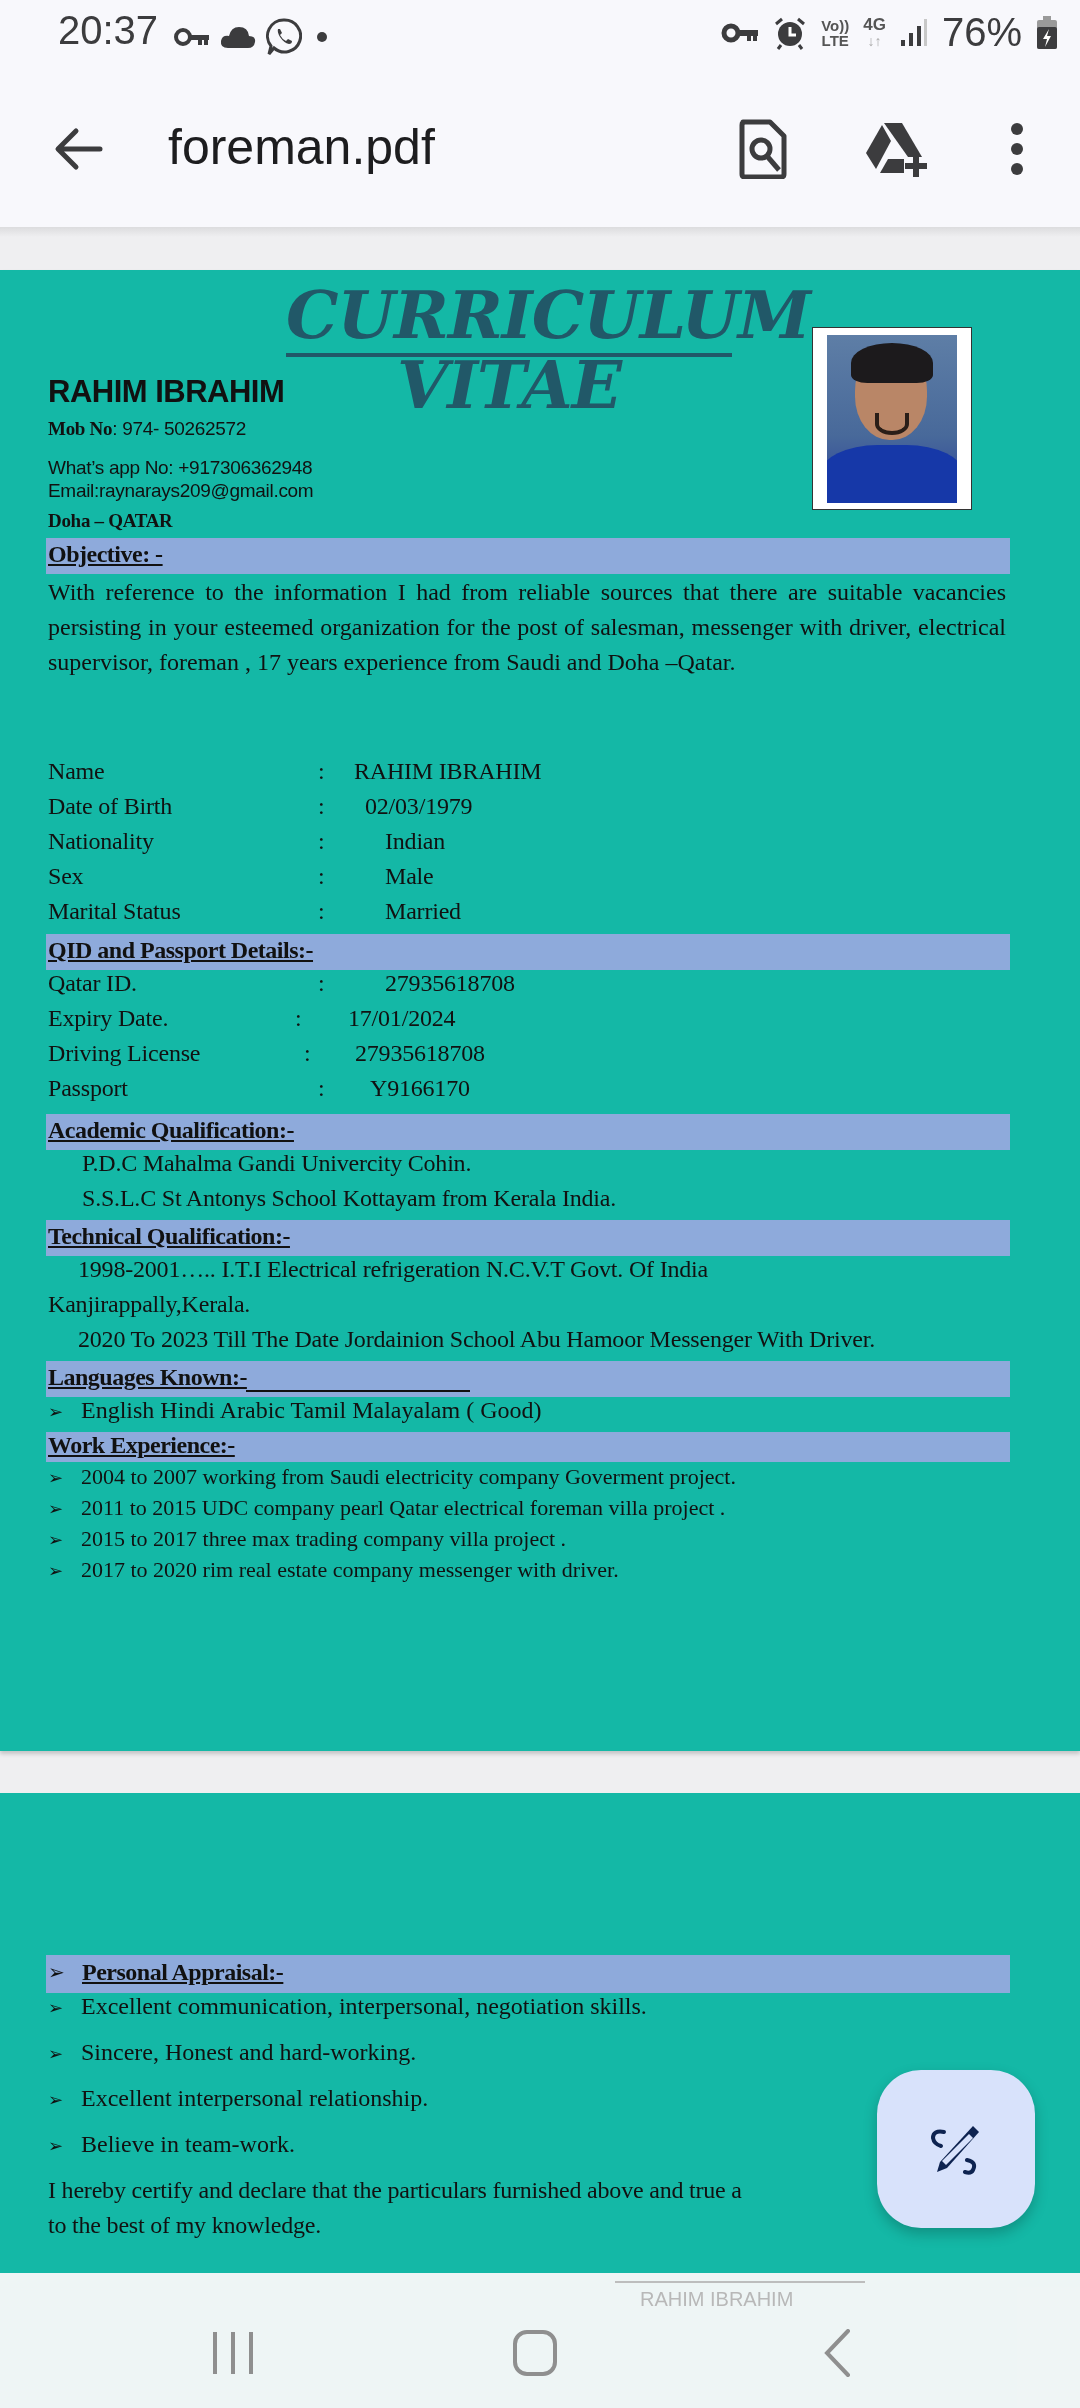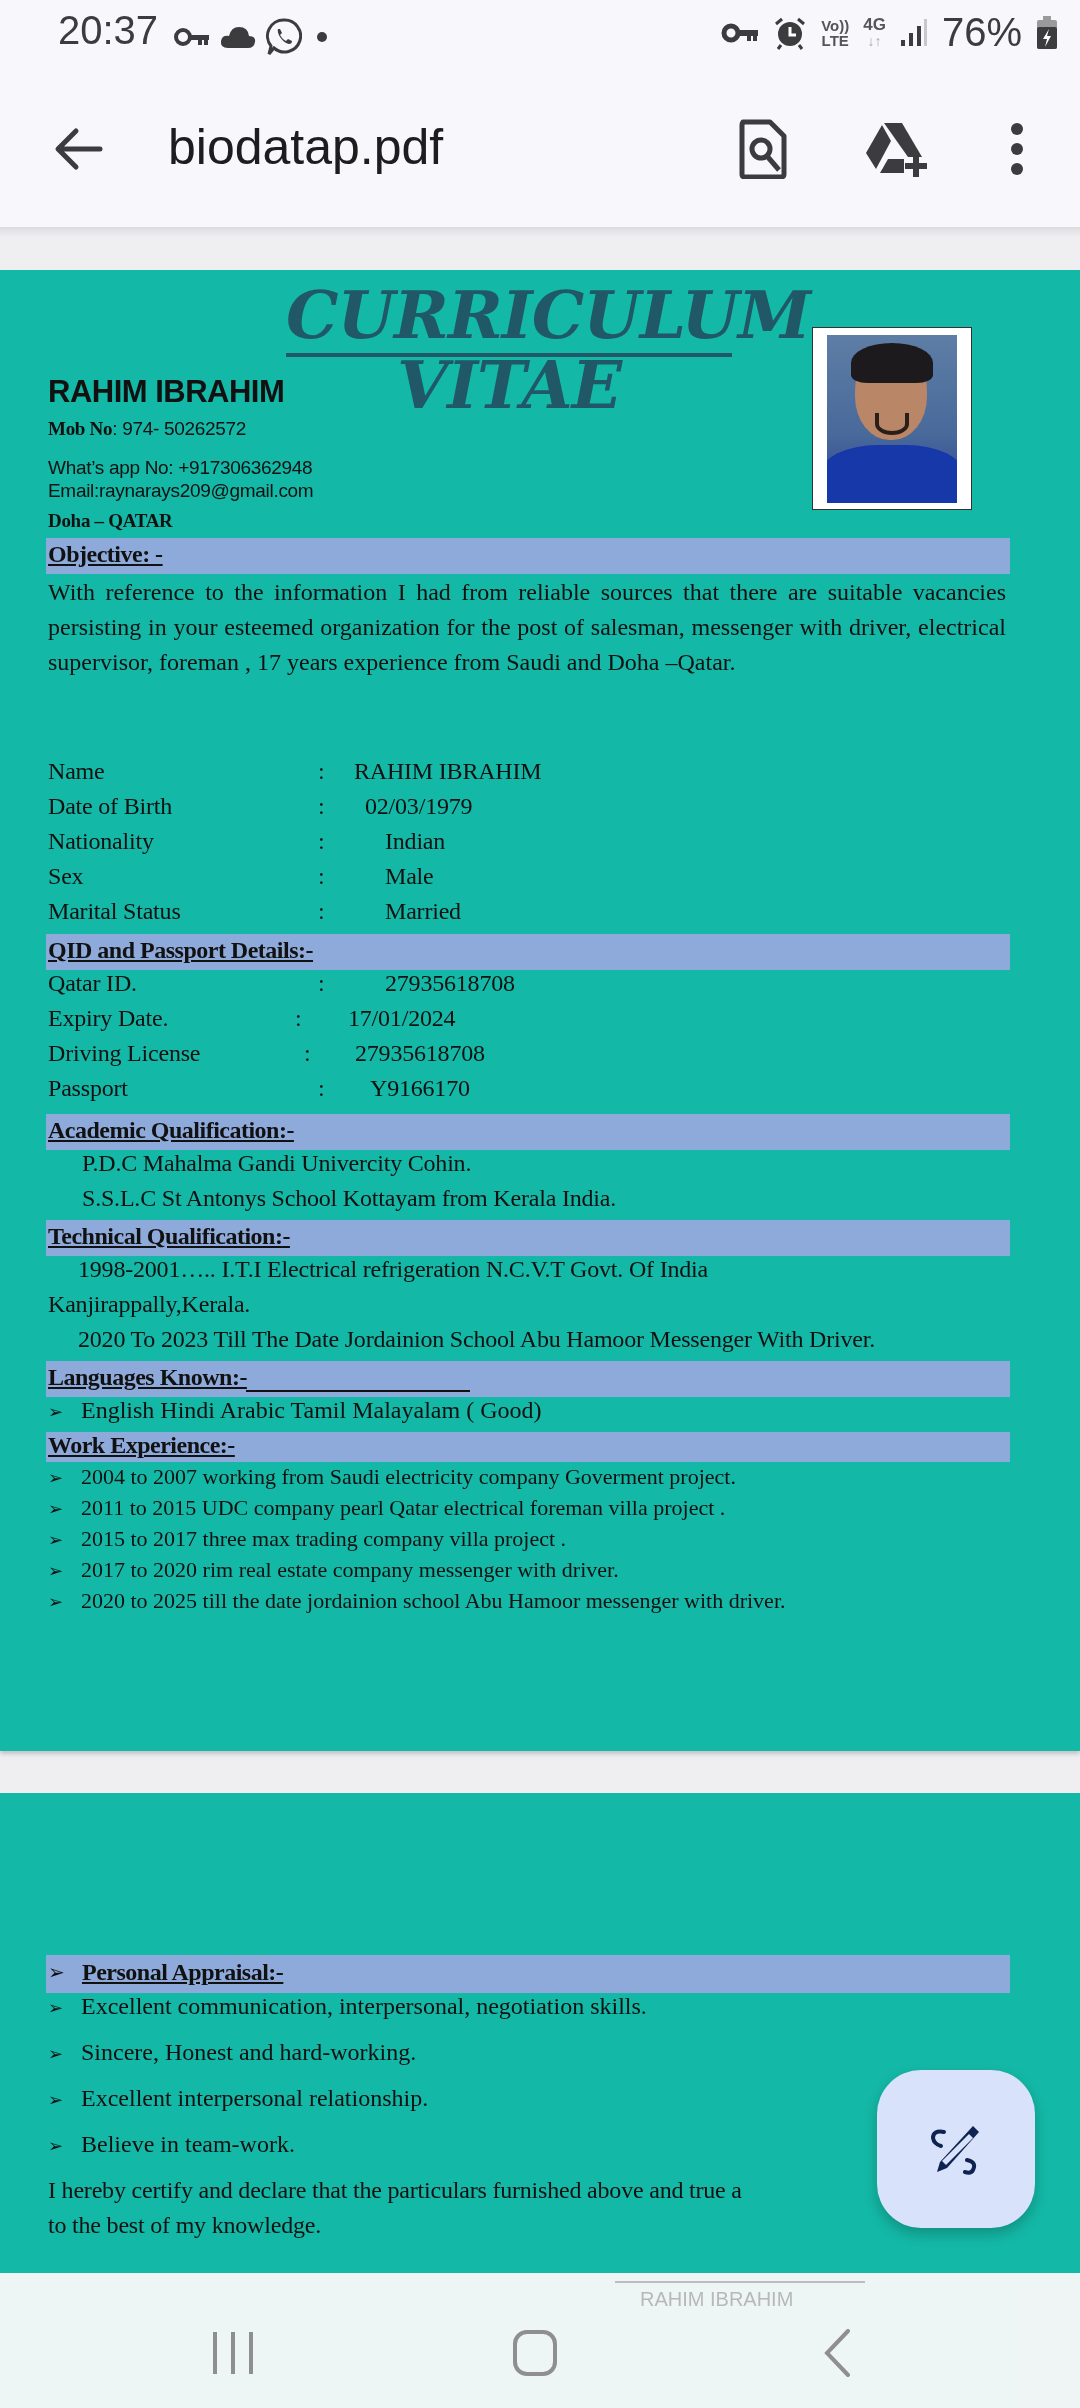--- a/index.html
+++ b/index.html
@@ -119,21 +119,21 @@
       </svg>
   </div>
 </div>
 
 <div class="appbar">
   <div class="back">
     <svg width="58" height="58" viewBox="0 0 58 58">
         <path d="M50 29 H10 M26 11 L8 29 L26 47" stroke="#3c3c3e" stroke-width="5" fill="none" stroke-linecap="round" stroke-linejoin="round"></path>
       </svg>
   </div>
-  <span class="title">biodatap.pdf</span>
+  <span class="title">foreman.pdf</span>
   <div class="iconbtn" style="left:728px;">
     <svg width="50" height="60" viewBox="0 0 50 60">
         <path d="M5 3 H32 L46 17 V55 Q46 58 43 58 H7 Q4 58 4 55 V6 Q4 3 7 3 Z" fill="none" stroke="#3c3c3e" stroke-width="5" stroke-linejoin="round"></path>
         <circle cx="23" cy="30" r="9" fill="none" stroke="#3c3c3e" stroke-width="5"></circle>
         <path d="M29 37 L41 51" stroke="#3c3c3e" stroke-width="5"></path>
       </svg>
   </div>
   <div class="iconbtn" style="left:862px;">
     <svg width="66" height="56" viewBox="0 0 66 56">
         <path d="M20 2 H38 L58 36 H44 Z" fill="#3c3c3e"></path>
@@ -231,21 +231,20 @@
     </div>
   <div class="bullet" style="top:1127px; font-size:24px;"><span class="arrow">➢</span><span>English   Hindi  Arabic Tamil Malayalam  ( Good)</span></div>
 
   <div class="bar" style="top:1162px; height:30px;">
       <span class="lbl" style="top:0;text-align:right;">Work Experience:-</span>
     </div>
   <div class="bullet" style="top:1194px;"><span class="arrow">➢</span><span>2004 to 2007 working from Saudi electricity company Goverment project.</span></div>
   <div class="bullet" style="top:1225px;"><span class="arrow">➢</span><span>2011 to 2015 UDC company pearl Qatar electrical foreman villa project .</span></div>
   <div class="bullet" style="top:1256px;"><span class="arrow">➢</span><span>2015 to 2017 three max trading company villa project .</span></div>
   <div class="bullet" style="top:1287px;"><span class="arrow">➢</span><span>2017 to 2020 rim real estate company messenger with driver.</span></div>
-  <div class="bullet" style="top:1318px;"><span class="arrow">➢</span><span>2020 to 2025 till the date jordainion school Abu Hamoor messenger with driver.</span></div>
 </div>
 
 <div class="page page2">
   <div class="bar" style="top:162px; height:38px;">
     <span style="position:absolute; left:2px; top:5px; font-family:'DejaVu Sans',sans-serif; font-size:20px;">➢</span>
     <span class="lbl" style="left:36px; top:4px;">Personal Appraisal:-</span>
   </div>
   <div class="bullet" style="top:200px; font-size:24px;"><span class="arrow">➢</span><span>Excellent communication, interpersonal, negotiation skills.</span></div>
   <div class="bullet" style="top:246px; font-size:24px;"><span class="arrow">➢</span><span>Sincere, Honest and hard-working.</span></div>
   <div class="bullet" style="top:292px; font-size:24px;"><span class="arrow">➢</span><span>Excellent interpersonal relationship.</span></div>

